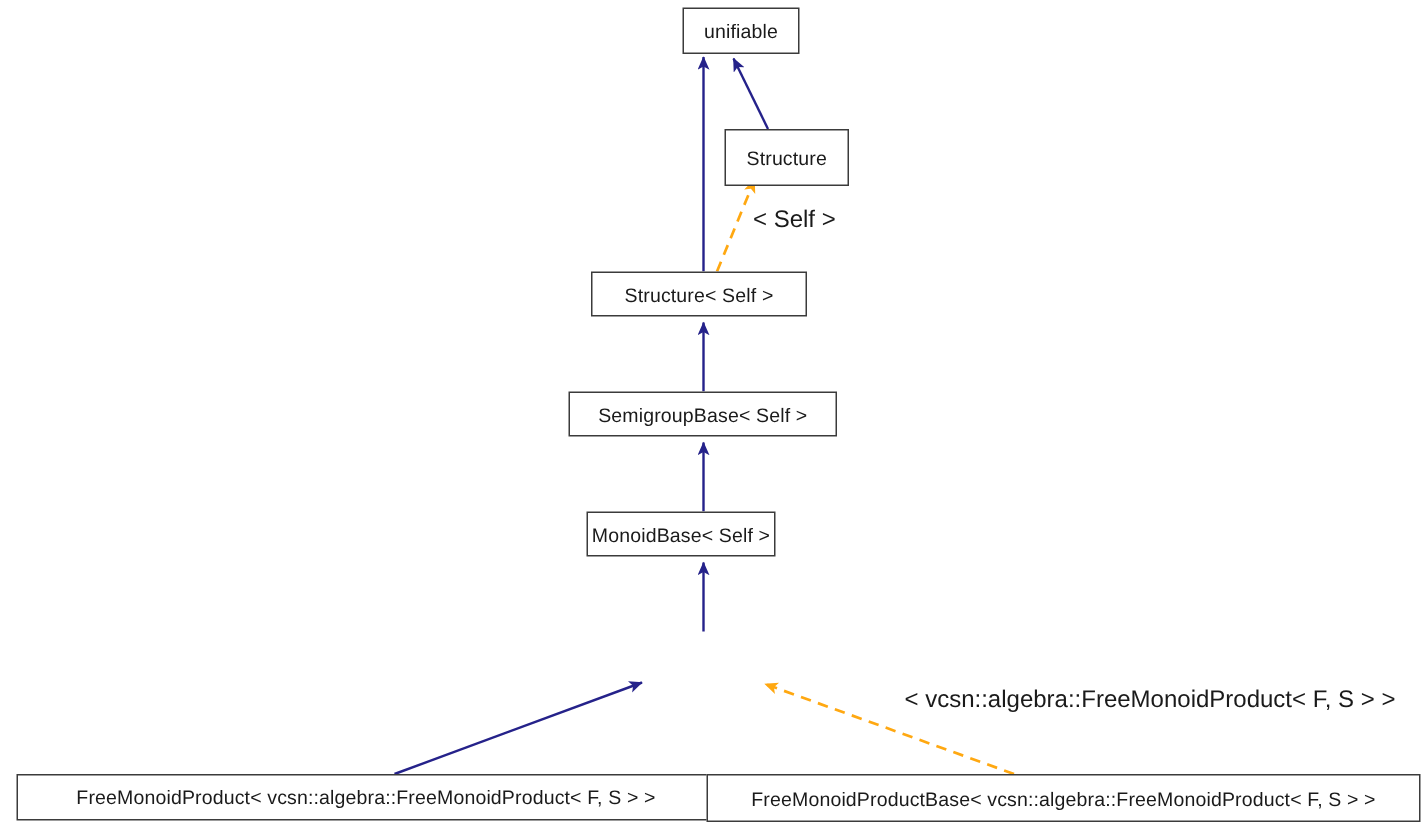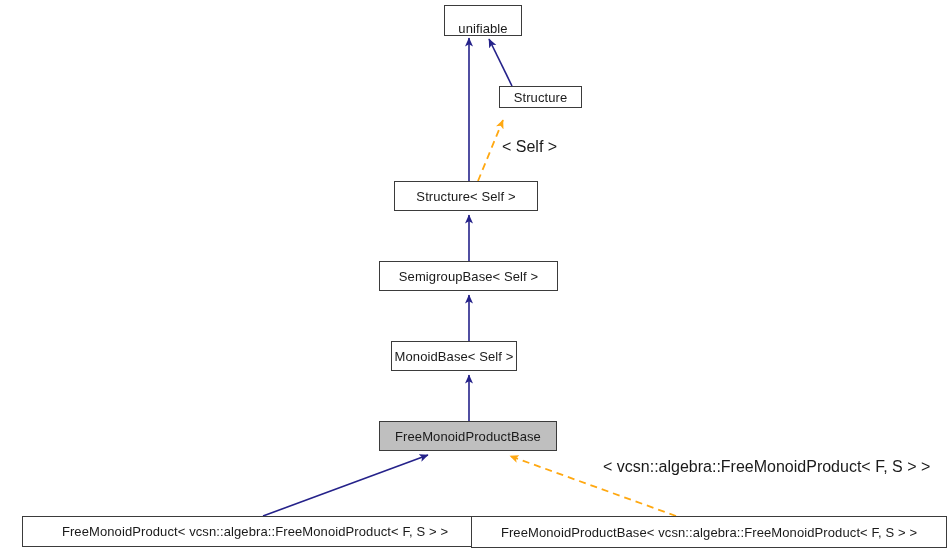--- a/index.html
+++ b/index.html
@@ -73,45 +73,42 @@
 
     <line x1="469" y1="341" x2="469" y2="295" stroke="#25228a" stroke-width="1.6" marker-end="url(#arrow-navy)"></line>
 
     <line x1="469" y1="421" x2="469" y2="375" stroke="#25228a" stroke-width="1.6" marker-end="url(#arrow-navy)"></line>
 
     <line x1="263" y1="516" x2="428" y2="455" stroke="#25228a" stroke-width="1.6" marker-end="url(#arrow-navy)"></line>
 
     <line x1="676" y1="516" x2="510" y2="456" stroke="#ffa811" stroke-width="1.8" stroke-dasharray="7,5" marker-end="url(#arrow-orange)"></line>
   </svg>
 
-  <div class="node" style="left:444px; top:5px; width:78px; height:31px;align-items:flex-end;">
+  <div class="node" style="left:455px; top:5px; width:78px; height:31px;">
     <span>unifiable</span>
   </div>
 
-  <div class="node" style="left:483px; top:86px; width:83px; height:22px;margin-left:16px;">
+  <div class="node" style="left:483px; top:86px; width:83px; height:38px;">
     <span>Structure</span>
   </div>
 
   <div class="node" style="left:379px; top:261px; width:179px; height:30px;">
     <span>SemigroupBase&lt; Self &gt;</span>
   </div>
 
   <div class="node" style="left:394px; top:181px; width:144px; height:30px;">
     <span>Structure&lt; Self &gt;</span>
   </div>
 
   <div class="node" style="left:391px; top:341px; width:126px; height:30px;">
     <span>MonoidBase&lt; Self &gt;</span>
   </div>
 
-  <div class="node highlight" style="left:379px; top:421px; width:178px; height:30px;">
-    <span>FreeMonoidProductBase</span>
-  </div>
 
-  <div class="node" style="left:22px; top:516px; width:466px; height:31px;">
+  <div class="node" style="left:11px; top:516px; width:466px; height:31px;">
     <span>FreeMonoidProduct&lt; vcsn::algebra::FreeMonoidProduct&lt; F, S &gt; &gt;</span>
   </div>
 
   <div class="node" style="left:471px; top:516px; width:476px; height:32px;">
     <span>FreeMonoidProductBase&lt; vcsn::algebra::FreeMonoidProduct&lt; F, S &gt; &gt;</span>
   </div>
 
   <div class="edge-label" style="left:502px; top:139px;">&lt; Self &gt;</div>
 
   <div class="edge-label" style="left:603px; top:459px;">&lt; vcsn::algebra::FreeMonoidProduct&lt; F, S &gt; &gt;</div>

